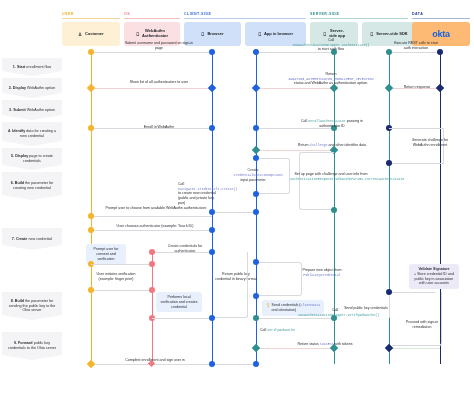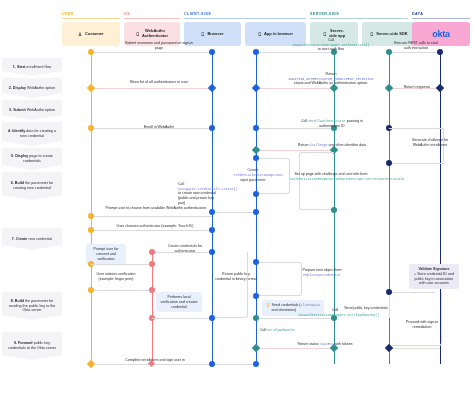--- a/index.html
+++ b/index.html
@@ -149,21 +149,21 @@
     <div class="actor" style="background:#d5e8e6;width:54px;">
       <svg class="ic" width="3.5" height="4.5" viewBox="0 0 10 16">
         <rect x="1" y="1" width="8" height="14" rx="1.4" fill="#3c3c44"></rect>
           <rect x="2.2" y="2.6" width="5.6" height="9" fill="#d5e8e6"></rect>
       </svg>
       <span>Server-side SDK</span>
     </div>
   </div>
 
   <div class="actor-row" style="left:412px;top:22px;">
-    <div class="actor actor-okta" style="background:#f9a8d4;width:58px;">
+    <div class="actor actor-okta" style="background:#fdba74;width:58px;">
       <span>okta</span>
     </div>
   </div>
 
   <div class="step" style="top:58px;height:18px;">
       <span><b>1. Start</b><span> enrollment flow</span></span>
     </div>
   <div class="step" style="top:78px;height:20px;">
       <span><b>2. Display</b><span> WebAuthn option</span></span>
     </div>

